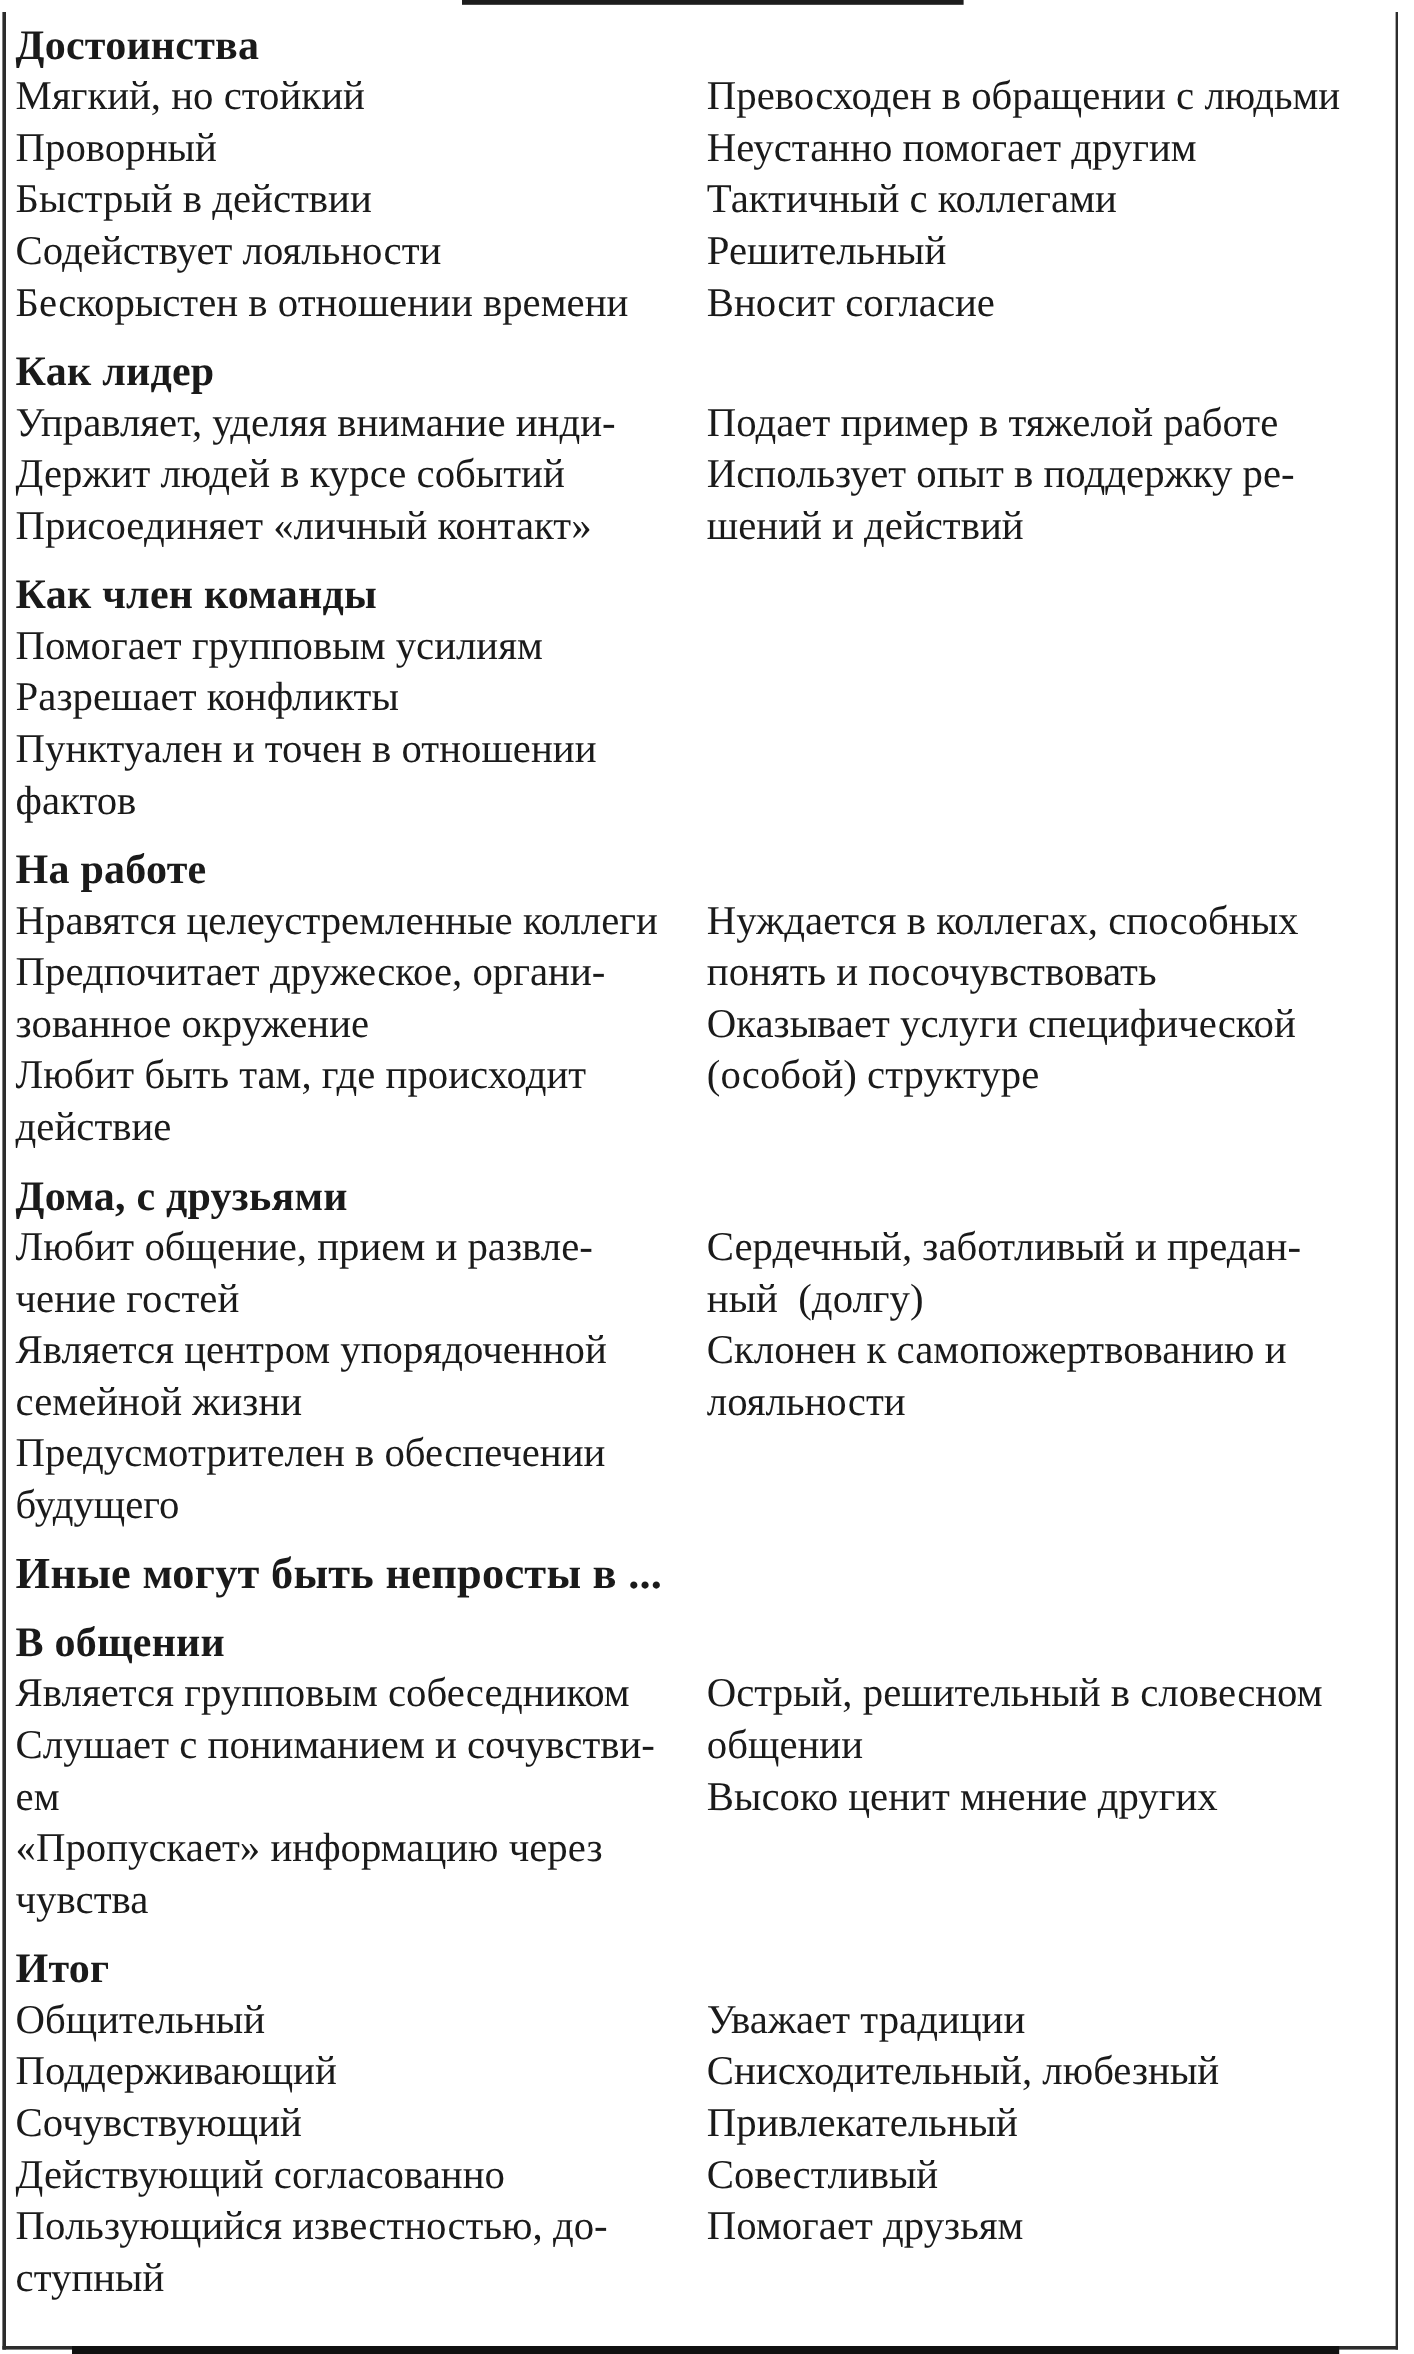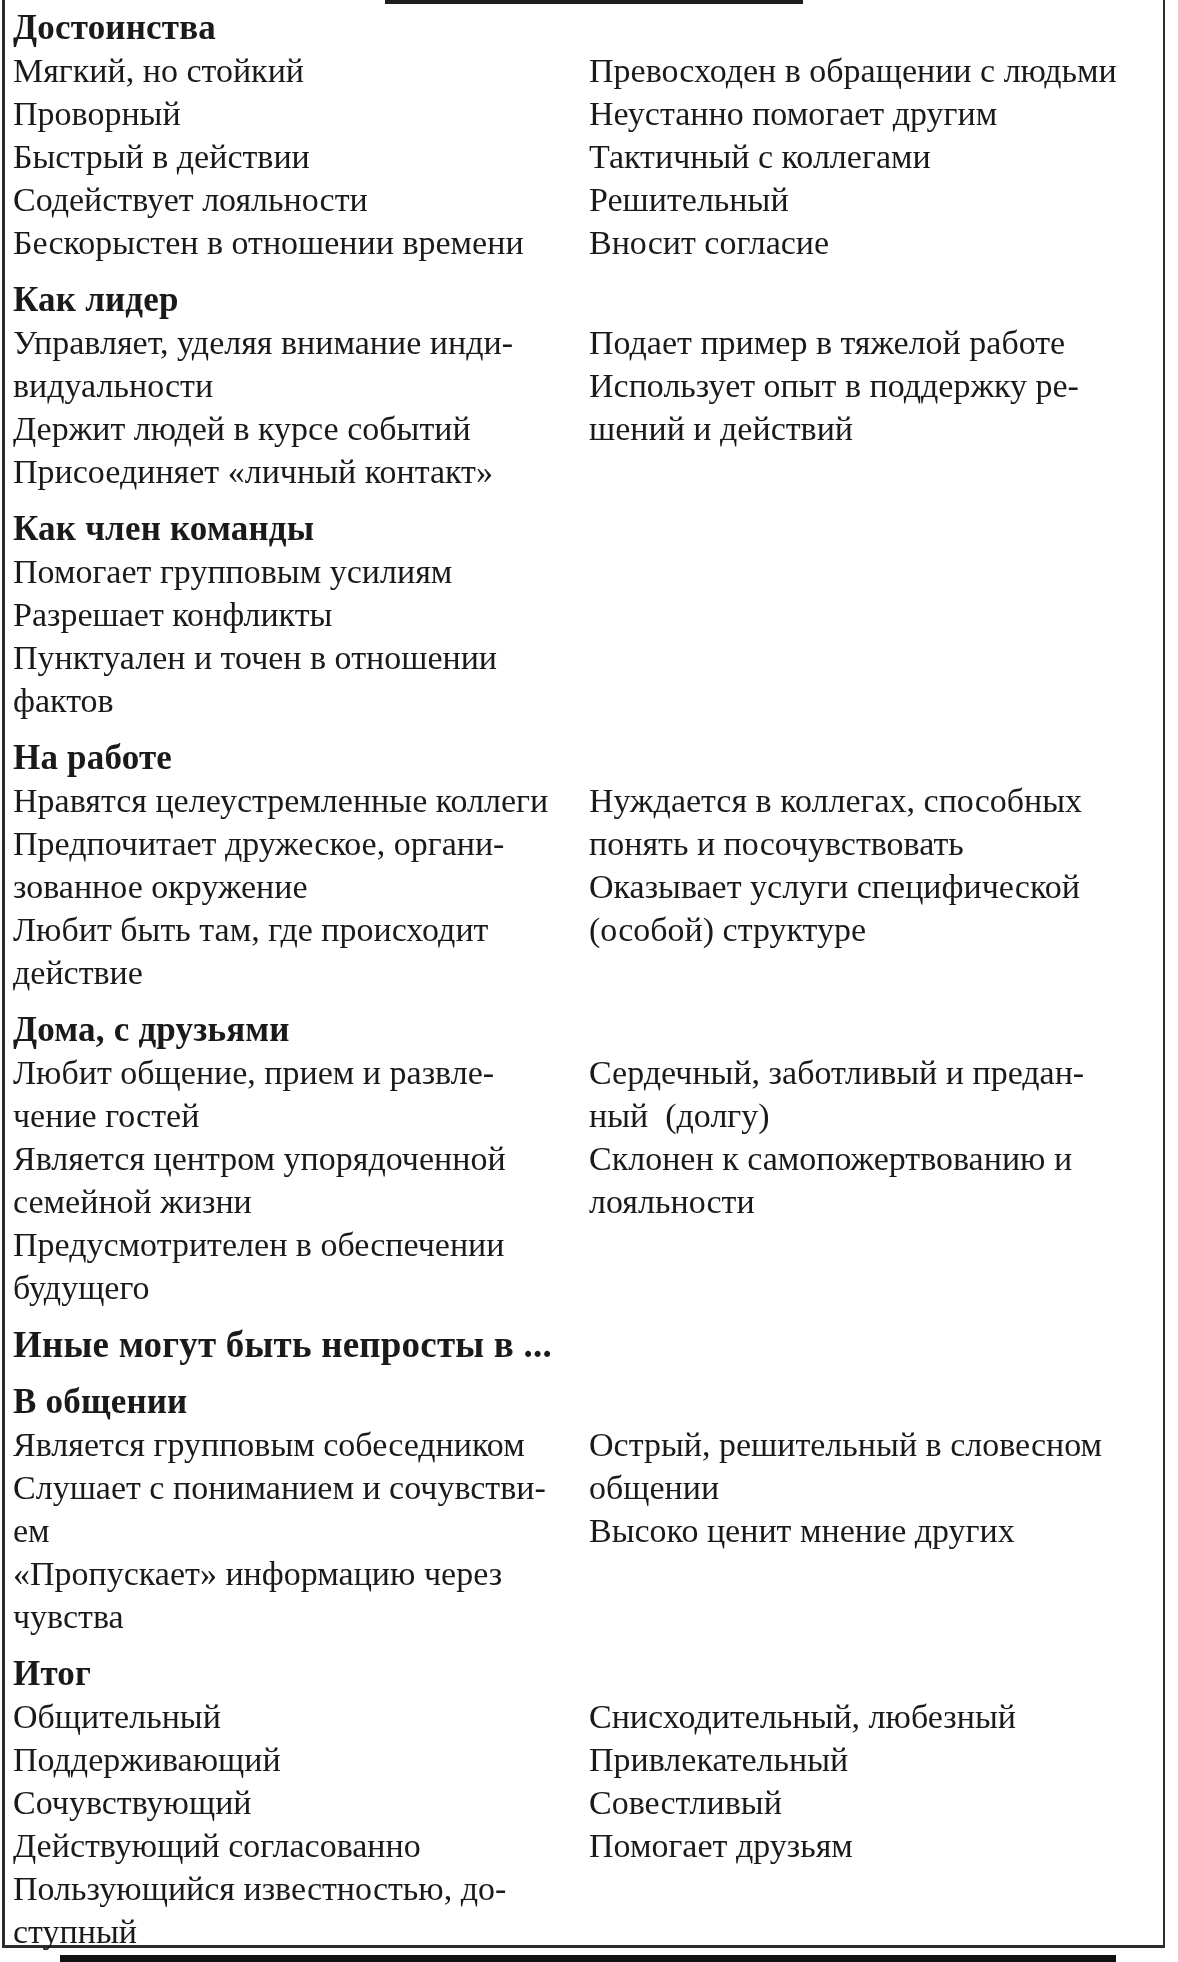--- a/index.html
+++ b/index.html
@@ -29,21 +29,21 @@
   .bottom-rule {
     position: absolute;
     bottom: 0;
     left: 60px;
     width: 1056px;
     height: 7px;
     background: #111111;
   }
   .table {
     position: absolute;
-    top: 0;
+    top: 10px;
     left: 2px;
     width: 1163px;
     height: 1948px;
     box-sizing: border-box;
     border-left: 3px solid #2c2c2c;
     border-right: 2px solid #2c2c2c;
     border-bottom: 3px solid #2c2c2c;
     padding: 6px 0 0 8px;
   }
   .row {
@@ -98,21 +98,20 @@
           <p class="line">Неустанно помогает другим</p>
           <p class="line">Тактичный с коллегами</p>
           <p class="line">Решительный</p>
           <p class="line">Вносит согласие</p>
         </div>
       </section>
       <section class="row">
         <div class="col-left">
           <h2 class="heading">Как лидер</h2>
           <p class="line">Управляет, уделяя внимание инди-</p>
-          <p class="line">видуальности</p>
           <p class="line">Держит людей в курсе событий</p>
           <p class="line">Присоединяет «личный контакт»</p>
         </div>
         <div class="col-right offset">
           <p class="line">Подает пример в тяжелой работе</p>
           <p class="line">Использует опыт в поддержку ре-</p>
           <p class="line">шений и действий</p>
         </div>
       </section>
       <section class="row">
@@ -181,20 +180,21 @@
         <div class="col-left">
           <h2 class="heading">Итог</h2>
           <p class="line">Общительный</p>
           <p class="line">Поддерживающий</p>
           <p class="line">Сочувствующий</p>
           <p class="line">Действующий согласованно</p>
           <p class="line">Пользующийся известностью, до-</p>
           <p class="line">ступный</p>
         </div>
         <div class="col-right offset">
+          <p class="line">Уважает традиции</p>
           <p class="line">Снисходительный, любезный</p>
           <p class="line">Привлекательный</p>
           <p class="line">Совестливый</p>
           <p class="line">Помогает друзьям</p>
         </div>
       </section>
     </div>
   <div class="bottom-rule"></div>
 </div>
 

